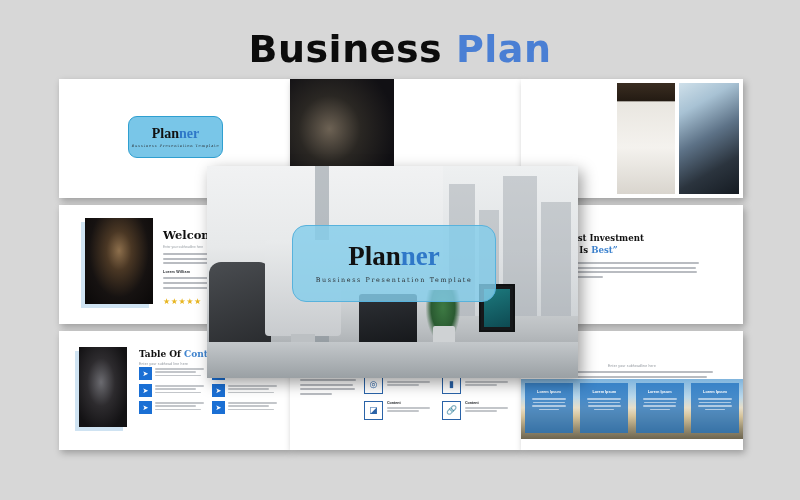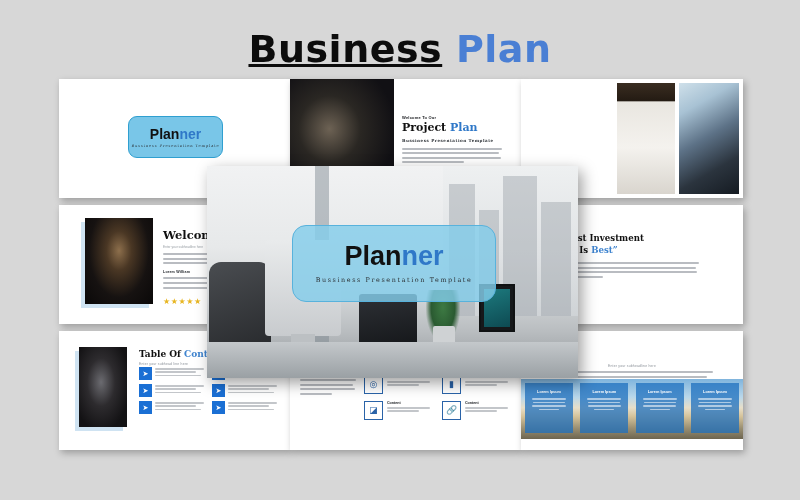--- a/index.html
+++ b/index.html
@@ -11,21 +11,21 @@
   }
   .stage{position:absolute;left:0;top:0;width:800px;height:500px;}
 
   
   .main-title{
     position:absolute;left:0;top:30px;width:800px;text-align:center;
     font-family:"DejaVu Sans", sans-serif;
     font-size:38px;font-weight:700;letter-spacing:.5px;line-height:1;
     white-space:nowrap;
   }
-  .main-title .tw-dark{color:#0c0c0c;text-decoration:underline;}
+  .main-title .tw-dark{color:#0c0c0c;}
   .main-title .tw-blue{color:#4a7fd4;}
 
   
   .slide{
     position:absolute;background:#ffffff;overflow:hidden;
     box-shadow:2px 3px 7px rgba(0,0,0,.28);
   }
 
   
   #slide-a{left:59px;  top:79px;  width:231px;height:119px;}
@@ -75,21 +75,21 @@
   .ph-monitor{
     background:linear-gradient(180deg,#2c2f33 0%,#14161a 60%,#0b0c0e 100%);
   }
 
   
   .planner-box{
     position:absolute;background:#79c6e8;border:1.2px solid #2f9fd0;
     border-radius:9px;display:flex;flex-direction:column;
     align-items:center;justify-content:center;
   }
-  .planner-word{font-family:Liberation Sans, sans-serif;font-weight:700;line-height:1;}
+  .planner-word{font-family:Liberation Serif, serif;font-weight:700;line-height:1;}
   .planner-word .pw-d{color:#111;}
   .planner-word .pw-b{color:#2f78c8;}
   .planner-sub{
     font-family:"DejaVu Serif", serif;color:#2a2f33;letter-spacing:.9px;
   }
   #slide-a .planner-box{left:69px;top:37px;width:93px;height:40px;}
   #slide-a .planner-word{font-size:14px;}
   #slide-a .planner-sub{font-size:3.6px;margin-top:3px;}
 
   
@@ -210,33 +210,20 @@
     <div class="planner-box">
       <div class="planner-word">
         <span class="pw-d">Plan</span><span class="pw-b">ner</span>
       </div>
       <div class="planner-sub">Bussiness Presentation Template</div>
     </div>
   </div>
 
   <div class="slide" id="slide-b">
     <div class="ph ph-dark-room"></div>
-    <div class="b-body">
-      <div class="h-welcome">Welcome To Our</div>
-      <div class="h-big">
-        <span class="c-dark">Project </span><span class="c-blue">Plan</span>
-      </div>
-      <div class="h-sub">Bussiness Presentation Template</div>
-      <div class="lines" style="position:relative;margin-top:5px;width:100px;">
-        <i style="width:100%"></i>
-          <i style="width:97%"></i>
-          <i style="width:99%"></i>
-          <i style="width:62%"></i>
-      </div>
-    </div>
   </div>
 
   <div class="slide" id="slide-c">
     <div class="c-left"></div>
     <div class="ph ph-news"></div>
     <div class="ph ph-tower"></div>
   </div>
 
   <div class="slide" id="slide-d">
     <div class="pframe"></div>

